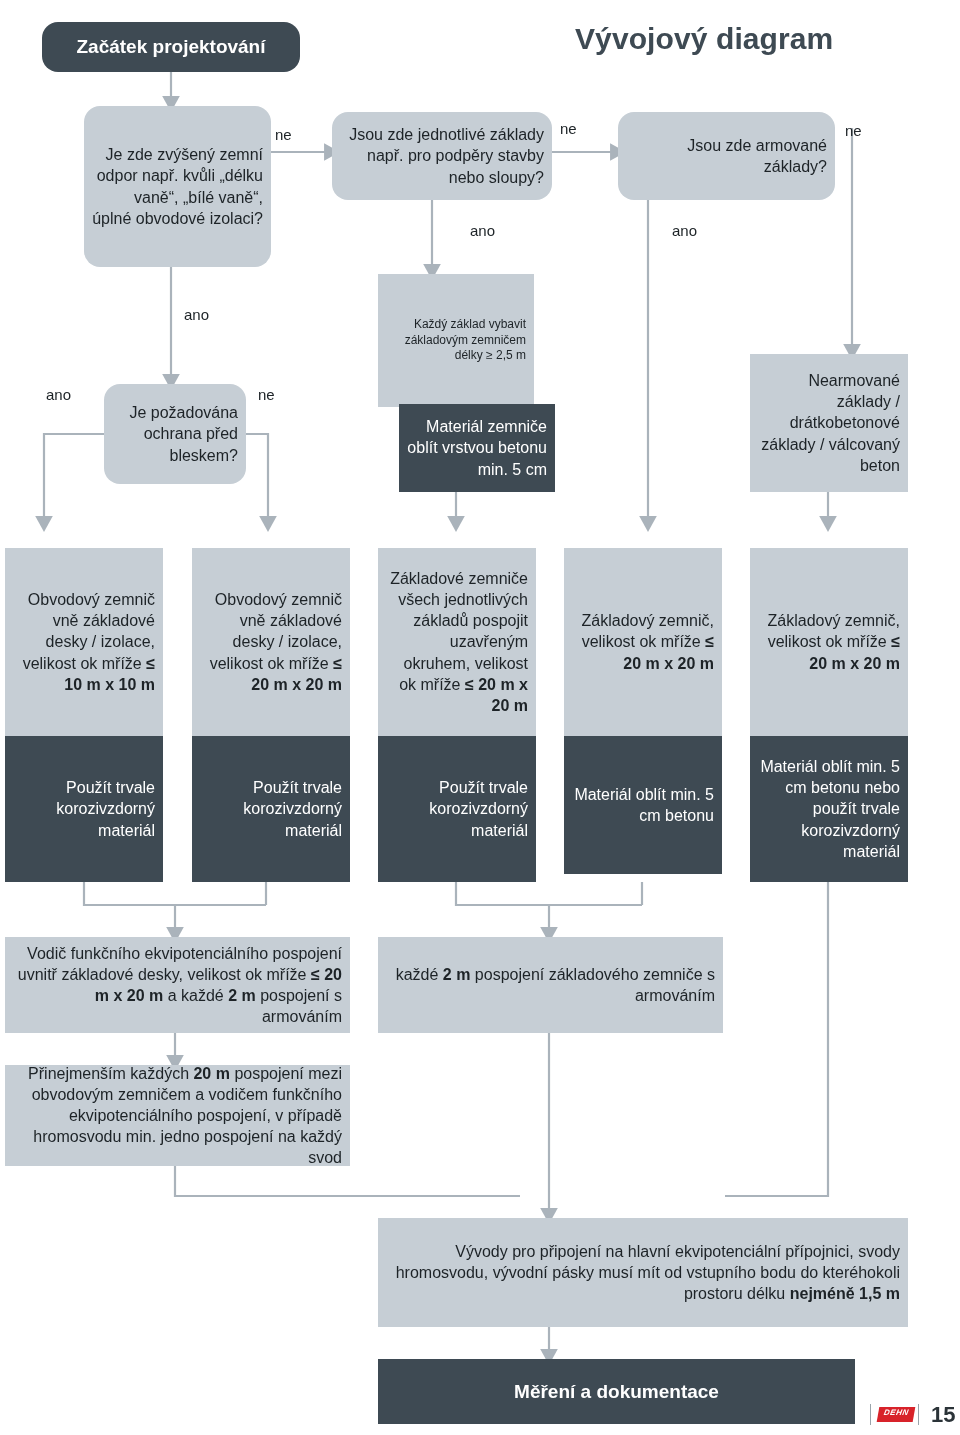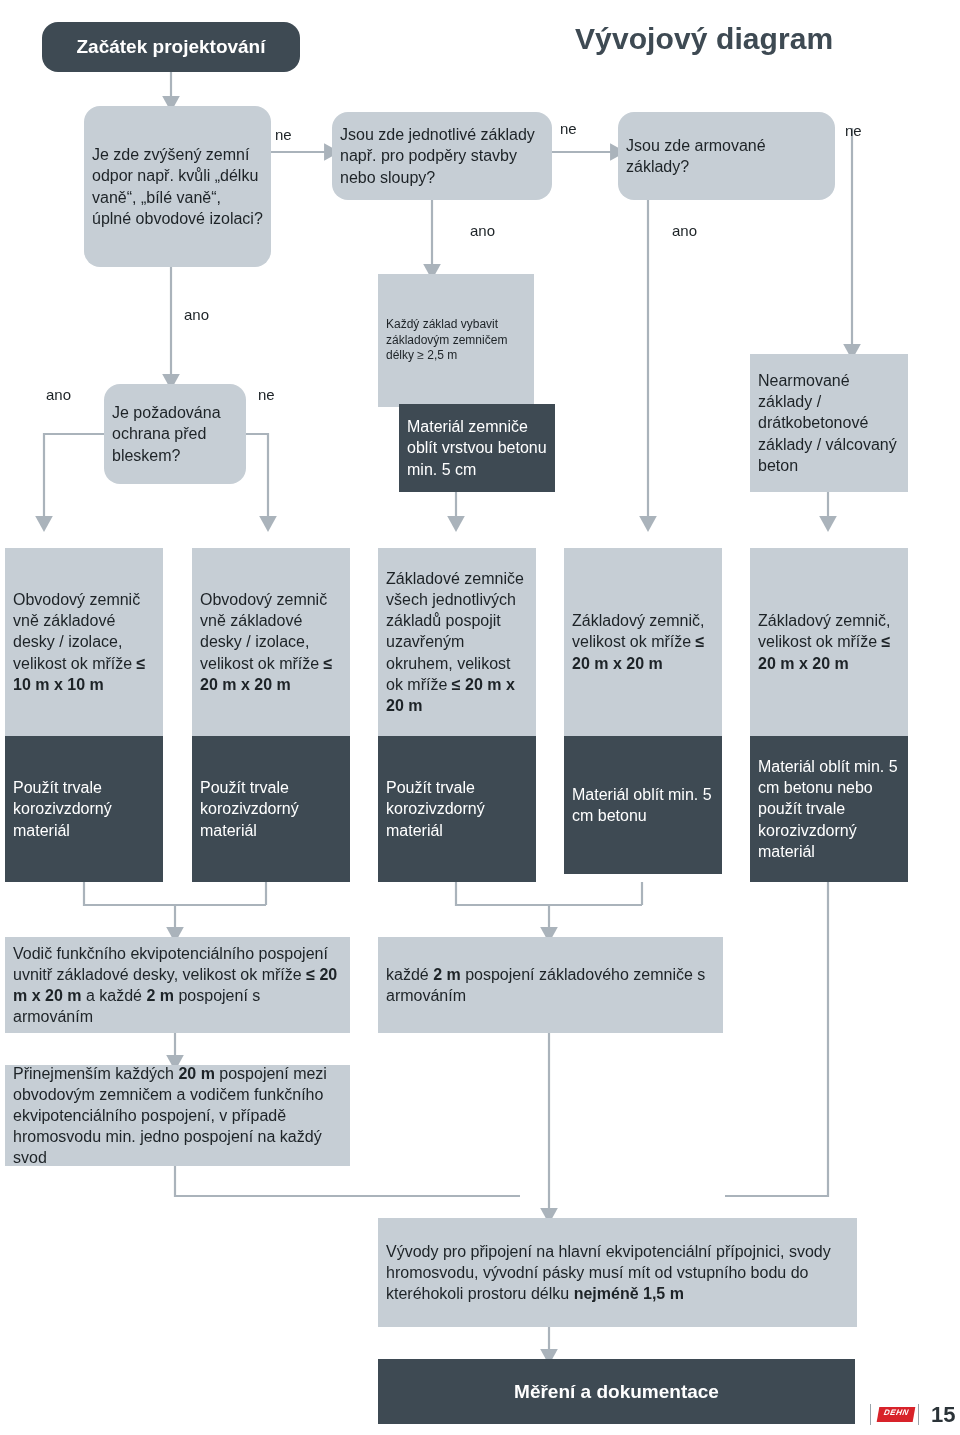--- a/index.html
+++ b/index.html
@@ -7,21 +7,21 @@
     width:960px;height:1435px;background:#ffffff;
     font-family:"Liberation Sans","DejaVu Sans",sans-serif;
     color:#24292e;position:relative;overflow:hidden;
   }
   .stage{position:absolute;left:0;top:0;width:960px;height:1435px;}
   #wires{position:absolute;left:0;top:0;width:960px;height:1435px;pointer-events:none;}
 
   .box{
     position:absolute;box-sizing:border-box;
     display:flex;align-items:center;justify-content:center;
-    text-align:left;line-height:1.32;
+    text-align:right;line-height:1.32;
     padding:6px 8px;
   }
   .light{background:#c6ced5;color:#1d2327;}
   .dark{background:#3e4a53;color:#ffffff;}
   .rounded{border-radius:16px;}
 
   .title{
     position:absolute;left:575px;top:22px;
     font-size:30px;font-weight:bold;color:#3e4a53;
     letter-spacing:0.1px;
@@ -188,21 +188,21 @@
   </div>
 
   <div class="box light" style="left:378px;top:937px;width:345px;height:96px;font-size:16px;">
     <span>každé <b>2 m</b> pospojení základového zemniče s armováním</span>
   </div>
 
   <div class="box light" style="left:5px;top:1065px;width:345px;height:101px;font-size:16px;">
     <span>Přinejmenším každých <b>20 m</b> pospojení mezi obvodovým zemničem a vodičem funkčního ekvipotenciálního pospojení, v případě hromosvodu min. jedno pospojení na každý svod</span>
   </div>
 
-  <div class="box light" style="left:378px;top:1218px;width:479px;height:109px;font-size:16px;">
+  <div class="box light" style="left:378px;top:1218px;width:530px;height:109px;font-size:16px;">
     <span>Vývody pro připojení na hlavní ekvipotenciální přípojnici, svody hromosvodu, vývodní pásky musí mít od vstupního bodu do kteréhokoli prostoru délku <b>nejméně 1,5 m</b></span>
   </div>
 
   <div class="box dark" style="left:378px;top:1359px;width:477px;height:65px;font-size:19px;font-weight:bold;">
     <span>Měření a dokumentace</span>
   </div>
 
   <div class="logo">
     <div class="bar b1"></div>
     <div class="mark">

